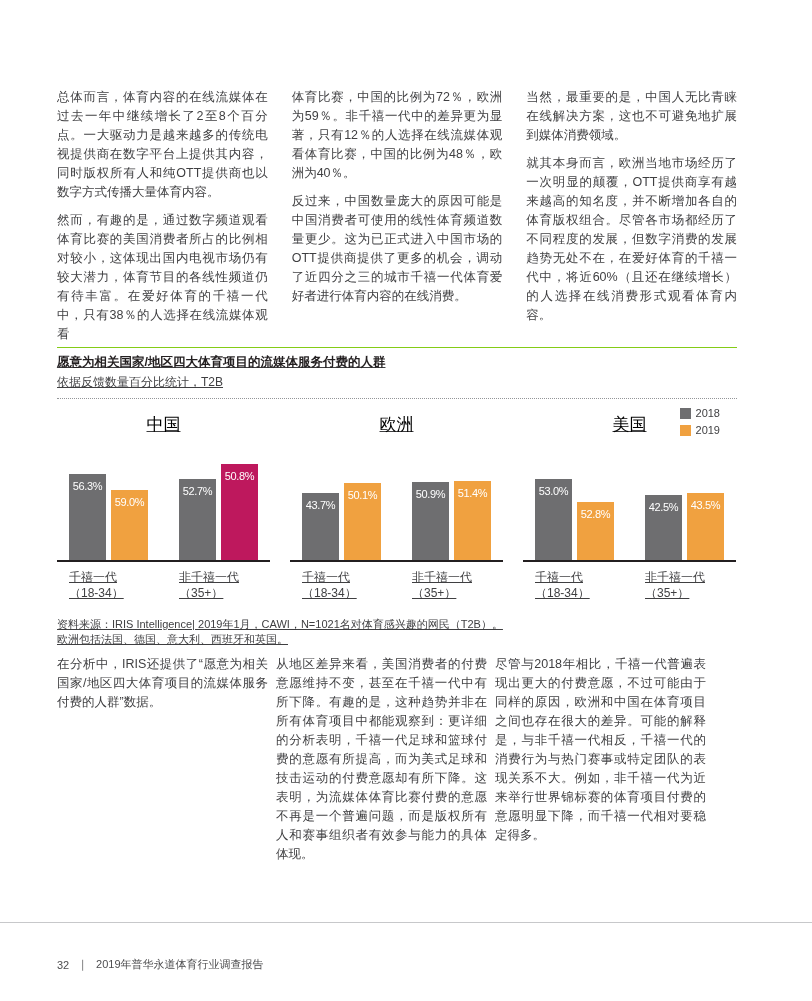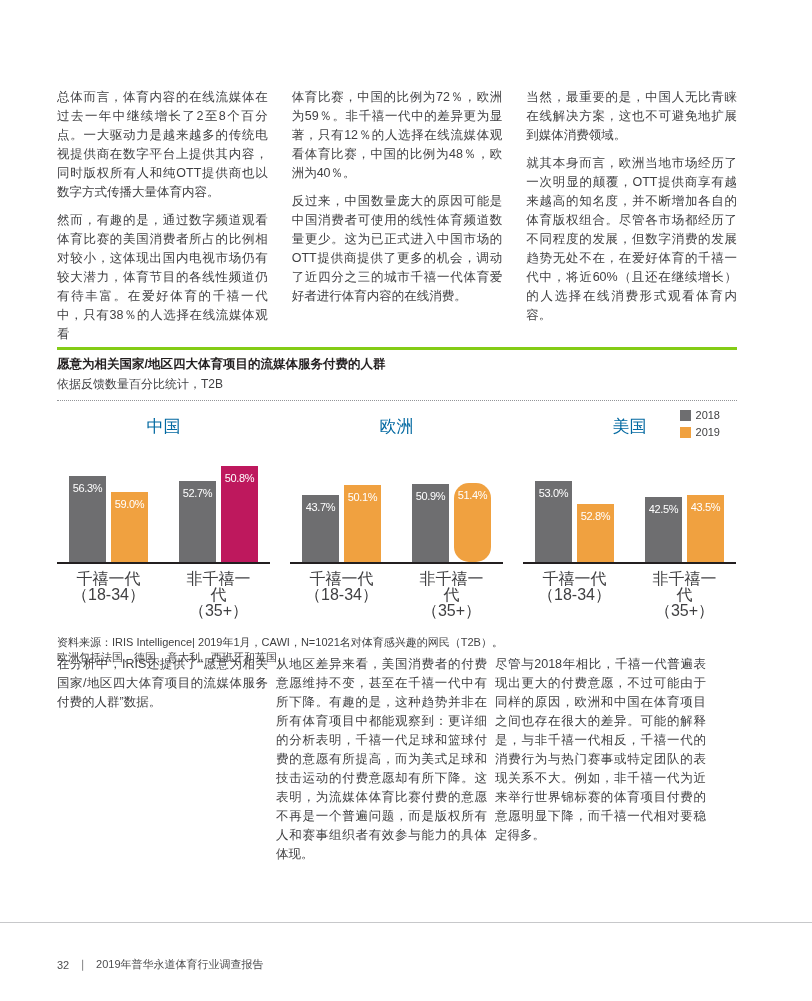--- a/index.html
+++ b/index.html
@@ -9,39 +9,39 @@
     -webkit-font-smoothing:antialiased;
   }
   .content { position:absolute; left:57px; width:680px; }
   .cols { display:flex; gap:24px; }
   .col { width:211px; font-size:12.5px; line-height:19px; text-align:justify; }
   .col p { margin:0 0 9px 0; }
   .top-text { top:88px; }
   .bottom-text { top:655px;gap:8px; }
 
   
-  .chart-block { top:347px; border-top:3px solid #84cc16; }
+  .chart-block { top:347px; border-top:1px solid #84cc16;text-decoration:underline; }
   .chart-title { font-size:12.5px; font-weight:bold; color:#231f20; margin-top:6px; }
   .chart-subtitle { font-size:12px; color:#3f3f41; margin-top:3px; padding-bottom:7px;
     border-bottom:1px dotted #939598; }
   .chart-body { position:relative; margin-top:6px; }
   .legend { position:absolute; top:2px; right:17px; }
   .legend-row { display:flex; align-items:center; gap:5px; font-size:11px; color:#3f3f41; margin-bottom:5px; }
   .legend-swatch { width:11px; height:11px; flex:0 0 auto; }
   .groups { display:flex; gap:20px; }
   .group { width:213px; }
-  .group-title { text-align:center; font-size:17px; color:#0369a1; margin-top:8px; }
+  .group-title { text-align:center; font-size:17px; color:#000000; margin-top:8px; }
   .bars-row { display:flex; justify-content:space-between; align-items:flex-end;
     height:92px; margin-top:32px; padding:0 12px; border-bottom:2px solid #231f20; }
   .pair { display:flex; gap:5px; align-items:flex-end; }
   .bar { width:37px; position:relative; }
   .bar-label { position:absolute; top:6px; left:-2px; right:-2px; text-align:center;
     color:#ffffff; font-size:11px; letter-spacing:-0.3px; }
   .cats-row { display:flex; justify-content:space-between; padding:0 12px; margin-top:7px; }
-  .cat { width:79px; text-align:center; font-size:16px; line-height:16px; color:#3f3f41; }
+  .cat { width:79px; text-align:left; font-size:12px; line-height:16px; color:#3f3f41; }
   .source { margin-top:16px; font-size:11px; line-height:15px; color:#3f3f41; }
 
   
   .footer-rule { position:absolute; top:922px; left:0; width:812px; border-top:1px solid #c7c8ca; }
   .footer { position:absolute; top:957px; left:57px; font-size:11px; color:#4d4d4f;
     display:flex; gap:8px; align-items:center; }
 </style>
 </head>
 <body>
 
@@ -114,21 +114,21 @@
                 <div class="bar-label">43.7%</div>
               </div>
               <div class="bar" style="background: rgb(240, 161, 64); height: 77px;">
                 <div class="bar-label">50.1%</div>
               </div>
             </div>
             <div class="pair">
               <div class="bar" style="background: rgb(110, 110, 112); height: 78px;">
                 <div class="bar-label">50.9%</div>
               </div>
-              <div class="bar" style="background: rgb(240, 161, 64); height: 79px; border-radius: 15px;">
+              <div class="bar" style="background: rgb(240, 161, 64); height: 79px;">
                 <div class="bar-label">51.4%</div>
               </div>
             </div>
           </div>
           <div class="cats-row">
             <div class="cat">
               <div>千禧一代</div>
               <div>（18-34）</div>
             </div>
             <div class="cat">

